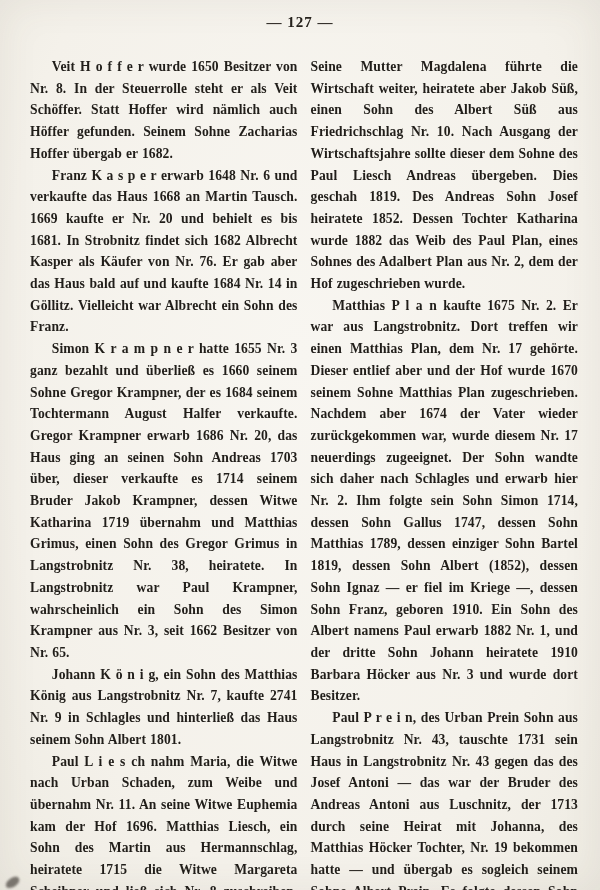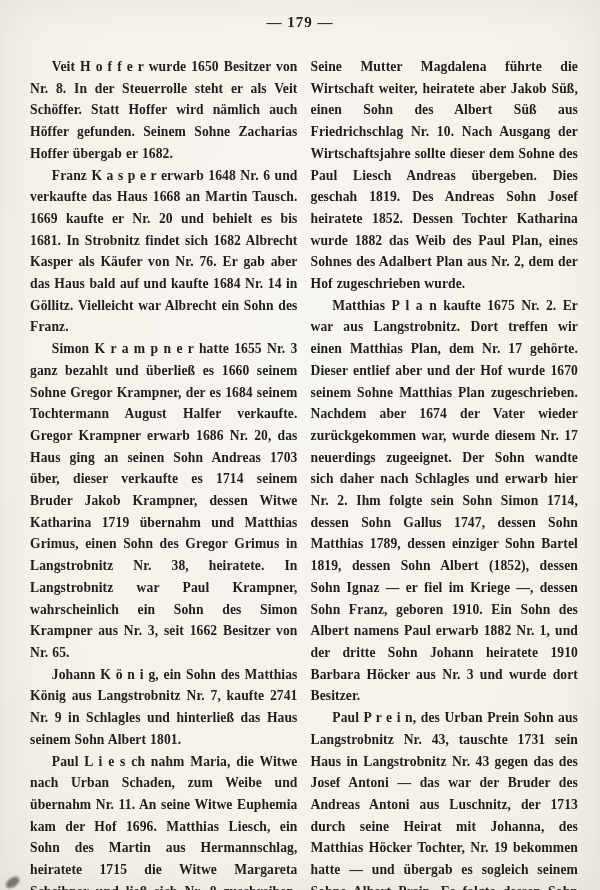--- a/index.html
+++ b/index.html
@@ -68,21 +68,21 @@
     transform: rotate(-28deg);
     filter: blur(1px);
     opacity: 0.75;
   }
 </style>
 </head>
 <body>
 
 <div class="scan-page">
 
-  <div class="page-number">— 179 —</div>
+  <div class="page-number">— 127 —</div>
 
   <div class="columns">
 
     <div class="column">
       <p>Veit H o f f e r wurde 1650 Besitzer von Nr. 8. In der Steuerrolle steht er als Veit Schöffer. Statt Hoffer wird nämlich auch Höffer gefunden. Seinem Sohne Zacharias Hoffer übergab er 1682.</p>
       <p>Franz K a s p e r erwarb 1648 Nr. 6 und verkaufte das Haus 1668 an Martin Tausch. 1669 kaufte er Nr. 20 und behielt es bis 1681. In Strobnitz findet sich 1682 Albrecht Kasper als Käufer von Nr. 76. Er gab aber das Haus bald auf und kaufte 1684 Nr. 14 in Göllitz. Vielleicht war Albrecht ein Sohn des Franz.</p>
       <p>Simon K r a m p n e r hatte 1655 Nr. 3 ganz bezahlt und überließ es 1660 seinem Sohne Gregor Krampner, der es 1684 seinem Tochtermann August Halfer verkaufte. Gregor Krampner erwarb 1686 Nr. 20, das Haus ging an seinen Sohn Andreas 1703 über, dieser verkaufte es 1714 seinem Bruder Jakob Krampner, dessen Witwe Katharina 1719 übernahm und Matthias Grimus, einen Sohn des Gregor Grimus in Langstrobnitz Nr. 38, heiratete. In Langstrobnitz war Paul Krampner, wahrscheinlich ein Sohn des Simon Krampner aus Nr. 3, seit 1662 Besitzer von Nr. 65.</p>
       <p>Johann K ö n i g, ein Sohn des Matthias König aus Langstrobnitz Nr. 7, kaufte 2741 Nr. 9 in Schlagles und hinterließ das Haus seinem Sohn Albert 1801.</p>
       <p>Paul L i e s ch nahm Maria, die Witwe nach Urban Schaden, zum Weibe und übernahm Nr. 11. An seine Witwe Euphemia kam der Hof 1696. Matthias Liesch, ein Sohn des Martin aus Hermannschlag, heiratete 1715 die Witwe Margareta Scheibner und ließ sich Nr. 8 zuschreiben. Sein Sohn Albert Liesch kaufte 1758 Nr. 1, vermachte das Haus 1791 seiner Witwe Maria, die den Besitz 1792 dem Sohne Paul Liesch übergab. Als dieser schon 1794 starb, war der Sohn Andreas erst ein Jahr alt.</p>
     </div>

